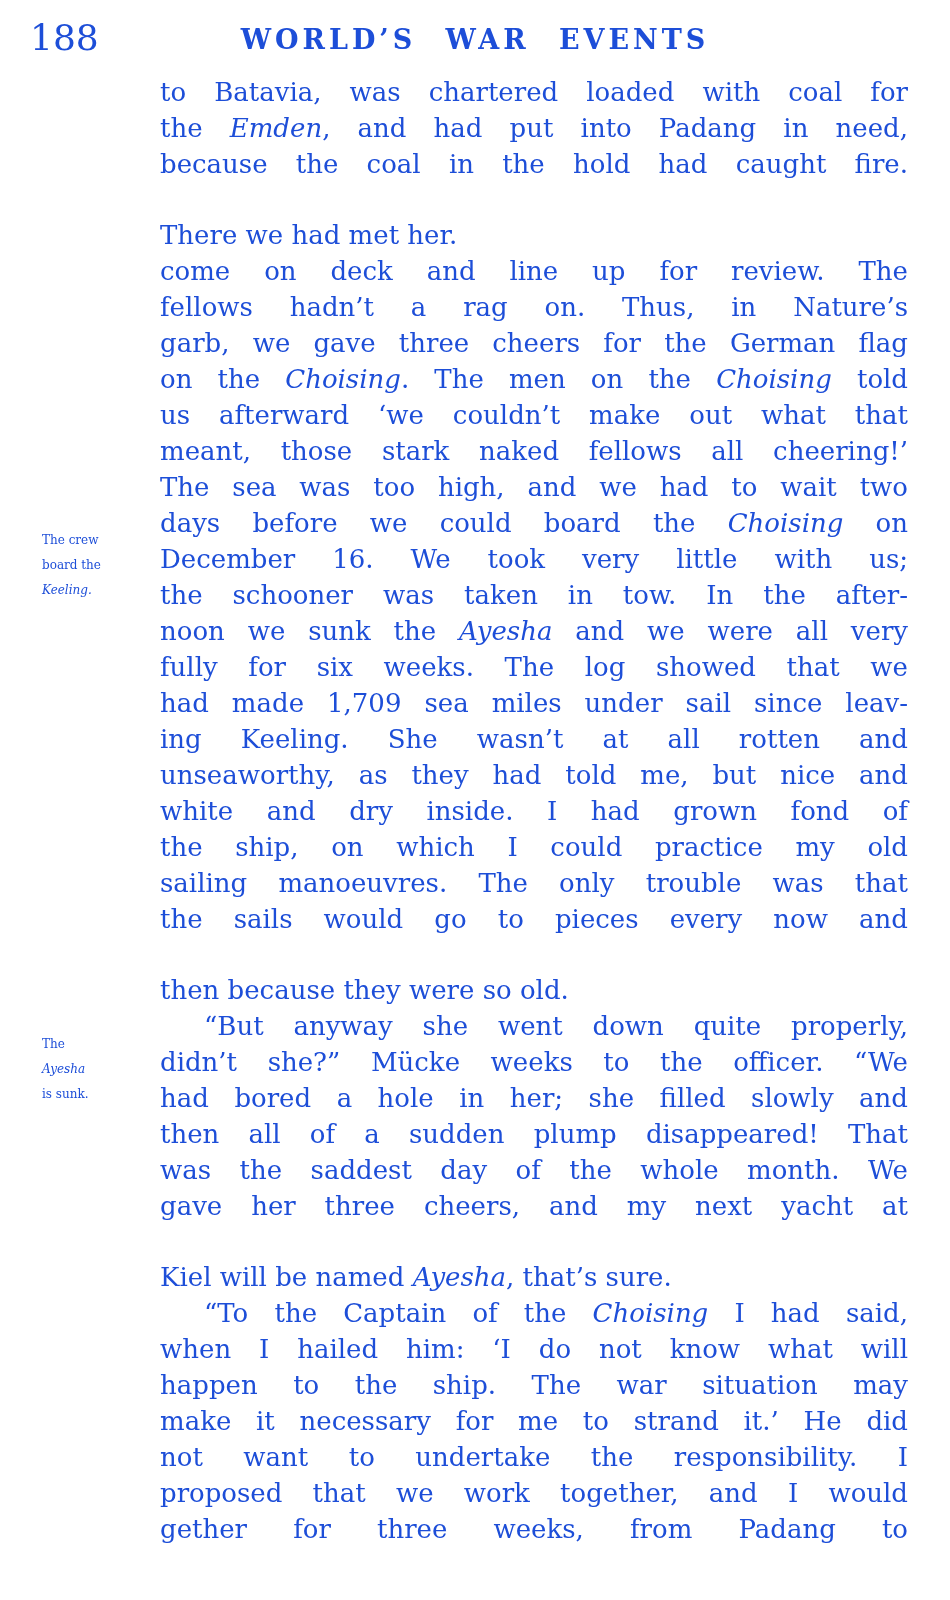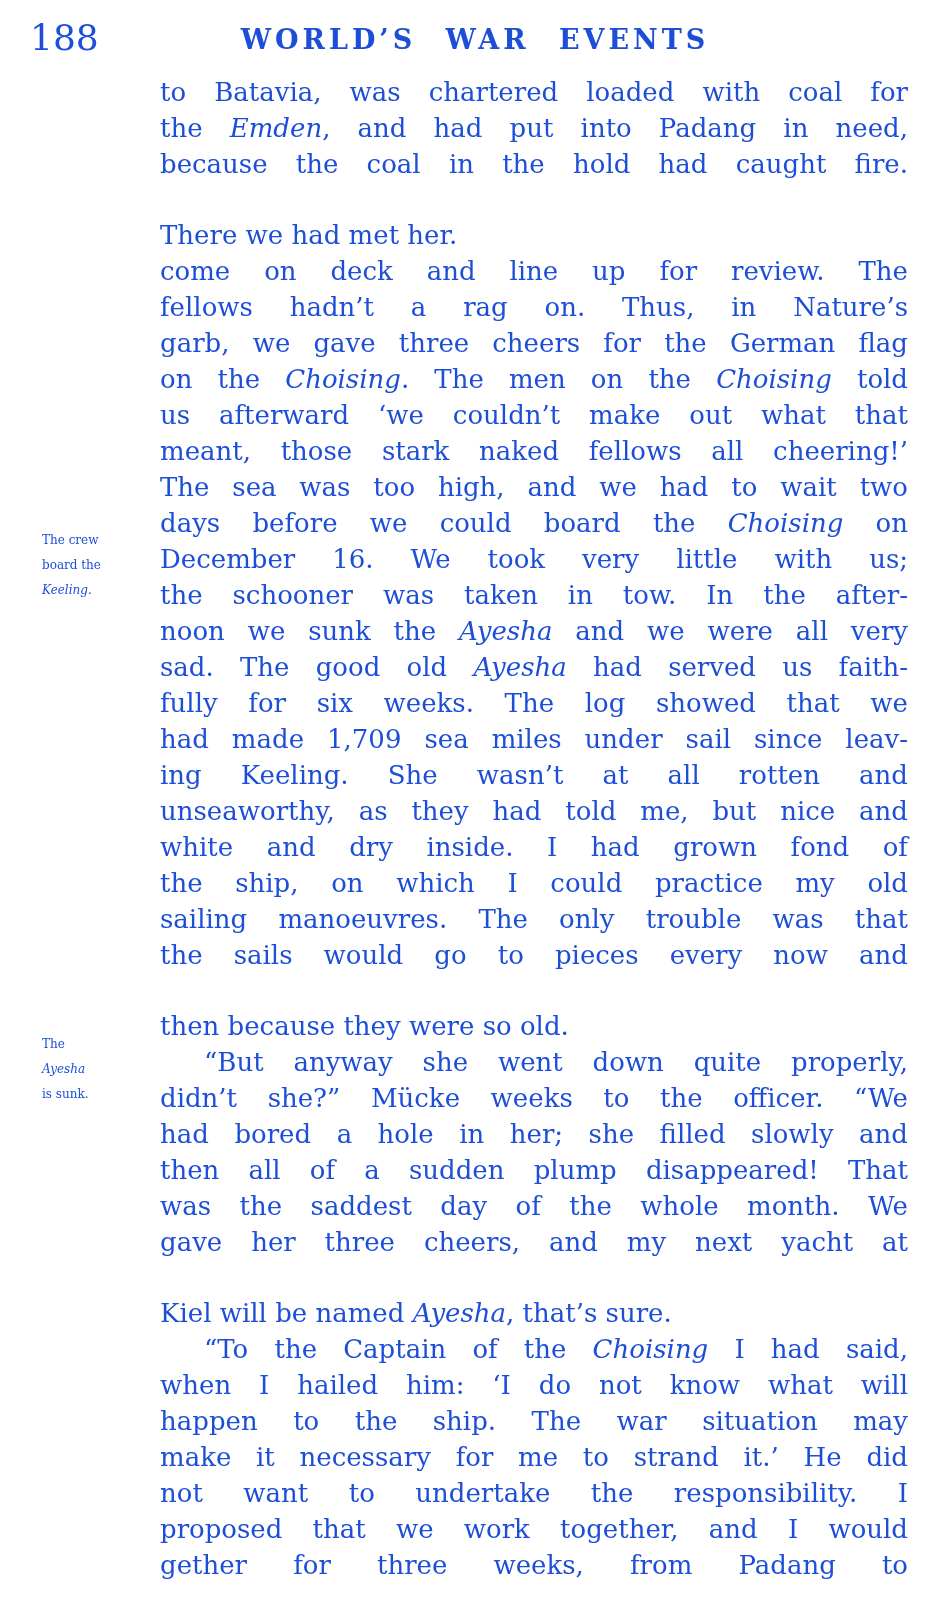--- a/index.html
+++ b/index.html
@@ -72,21 +72,20 @@
       <div class="line">fellows hadn’t a rag on. Thus, in Nature’s</div>
       <div class="line">garb, we gave three cheers for the German flag</div>
       <div class="line">on the <i>Choising</i>. The men on the <i>Choising</i> told</div>
       <div class="line">us afterward ‘we couldn’t make out what that</div>
       <div class="line">meant, those stark naked fellows all cheering!’</div>
       <div class="line">The sea was too high, and we had to wait two</div>
       <div class="line">days before we could board the <i>Choising</i> on</div>
       <div class="line">December 16. We took very little with us;</div>
       <div class="line">the schooner was taken in tow. In the after-</div>
       <div class="line">noon we sunk the <i>Ayesha</i> and we were all very</div>
-      <div class="line">sad. The good old <i>Ayesha</i> had served us faith-</div>
       <div class="line">fully for six weeks. The log showed that we</div>
       <div class="line">had made 1,709 sea miles under sail since leav-</div>
       <div class="line">ing Keeling. She wasn’t at all rotten and</div>
       <div class="line">unseaworthy, as they had told me, but nice and</div>
       <div class="line">white and dry inside. I had grown fond of</div>
       <div class="line">the ship, on which I could practice my old</div>
       <div class="line">sailing manoeuvres. The only trouble was that</div>
       <div class="line">the sails would go to pieces every now and</div>
       <div class="line last">then because they were so old.</div>
       <div class="line indent">“But anyway she went down quite properly,</div>

